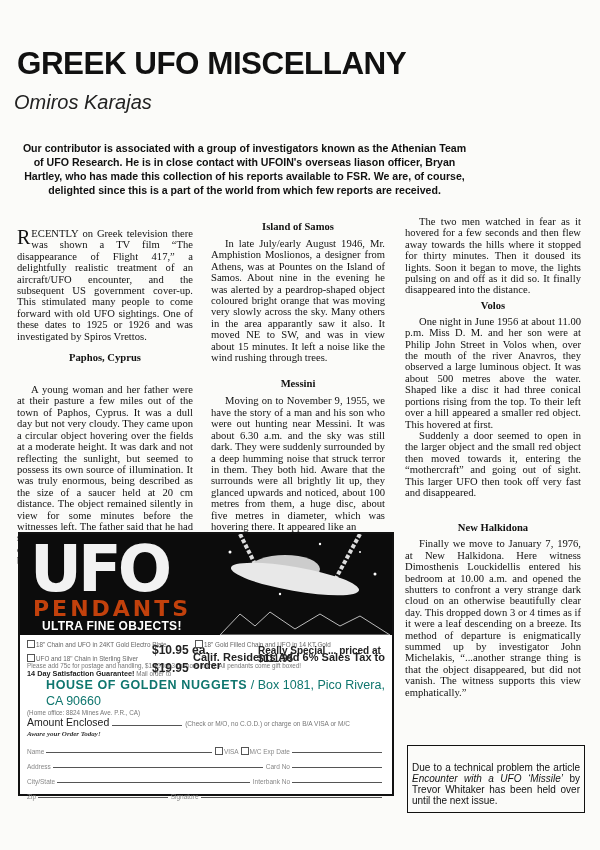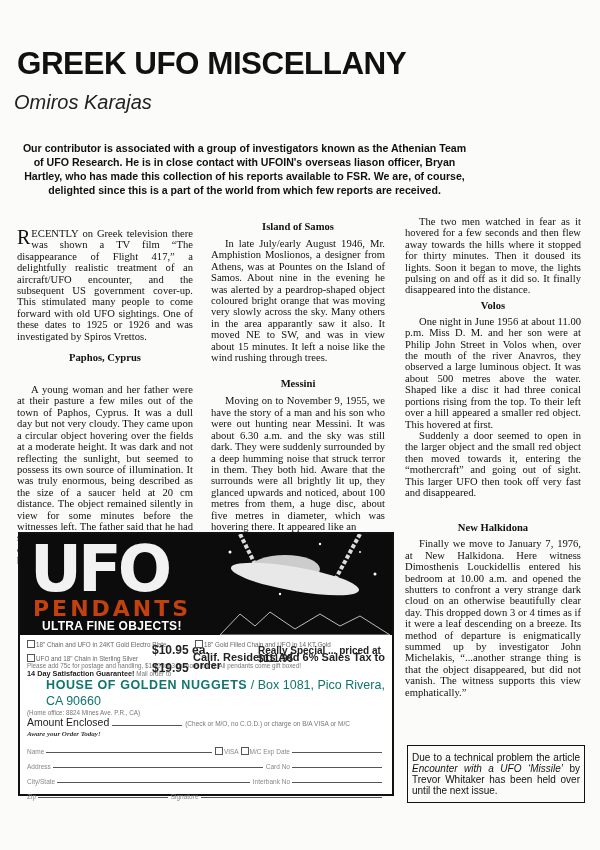--- a/index.html
+++ b/index.html
@@ -32,21 +32,21 @@
   .col h3 {
     margin: 0; font-size: 10.6px; font-weight: bold; text-align: center; line-height: 12px;
   }
   #col1 { left: 17px; top: 228px; width: 176px; }
   #col2 { left: 211px; top: 221px; width: 174px; }
   #col3 { left: 405px; top: 216px; width: 176px; }
   .dropcap { font-size: 20px; line-height: 12px; float: left; margin: 3px 1px 0 0; font-weight: normal; }
   .sc { font-variant: small-caps; }
 
   .notice {
-    position: absolute; left: 407px; top: 745px; width: 168px; padding: 6px 4px 6px 4px;
+    position: absolute; left: 407px; top: 745px; width: 168px; padding: 16px 4px 6px 4px;
     border: 1.5px solid #111; font-family: "Liberation Sans", sans-serif;
     font-size: 10px; line-height: 11px; text-align: justify;
   }
 
   .ad {
     position: absolute; left: 18px; top: 532px; width: 372px; height: 260px;
     border: 2px solid #111; background: #fff; font-family: "Liberation Sans", sans-serif;
   }
   .ad-top { position: relative; height: 101px; background: #0c0c0c; overflow: hidden; }
   .ad-logo { position: absolute; left: 10px; top: 3px; font-family: "DejaVu Sans", sans-serif;

